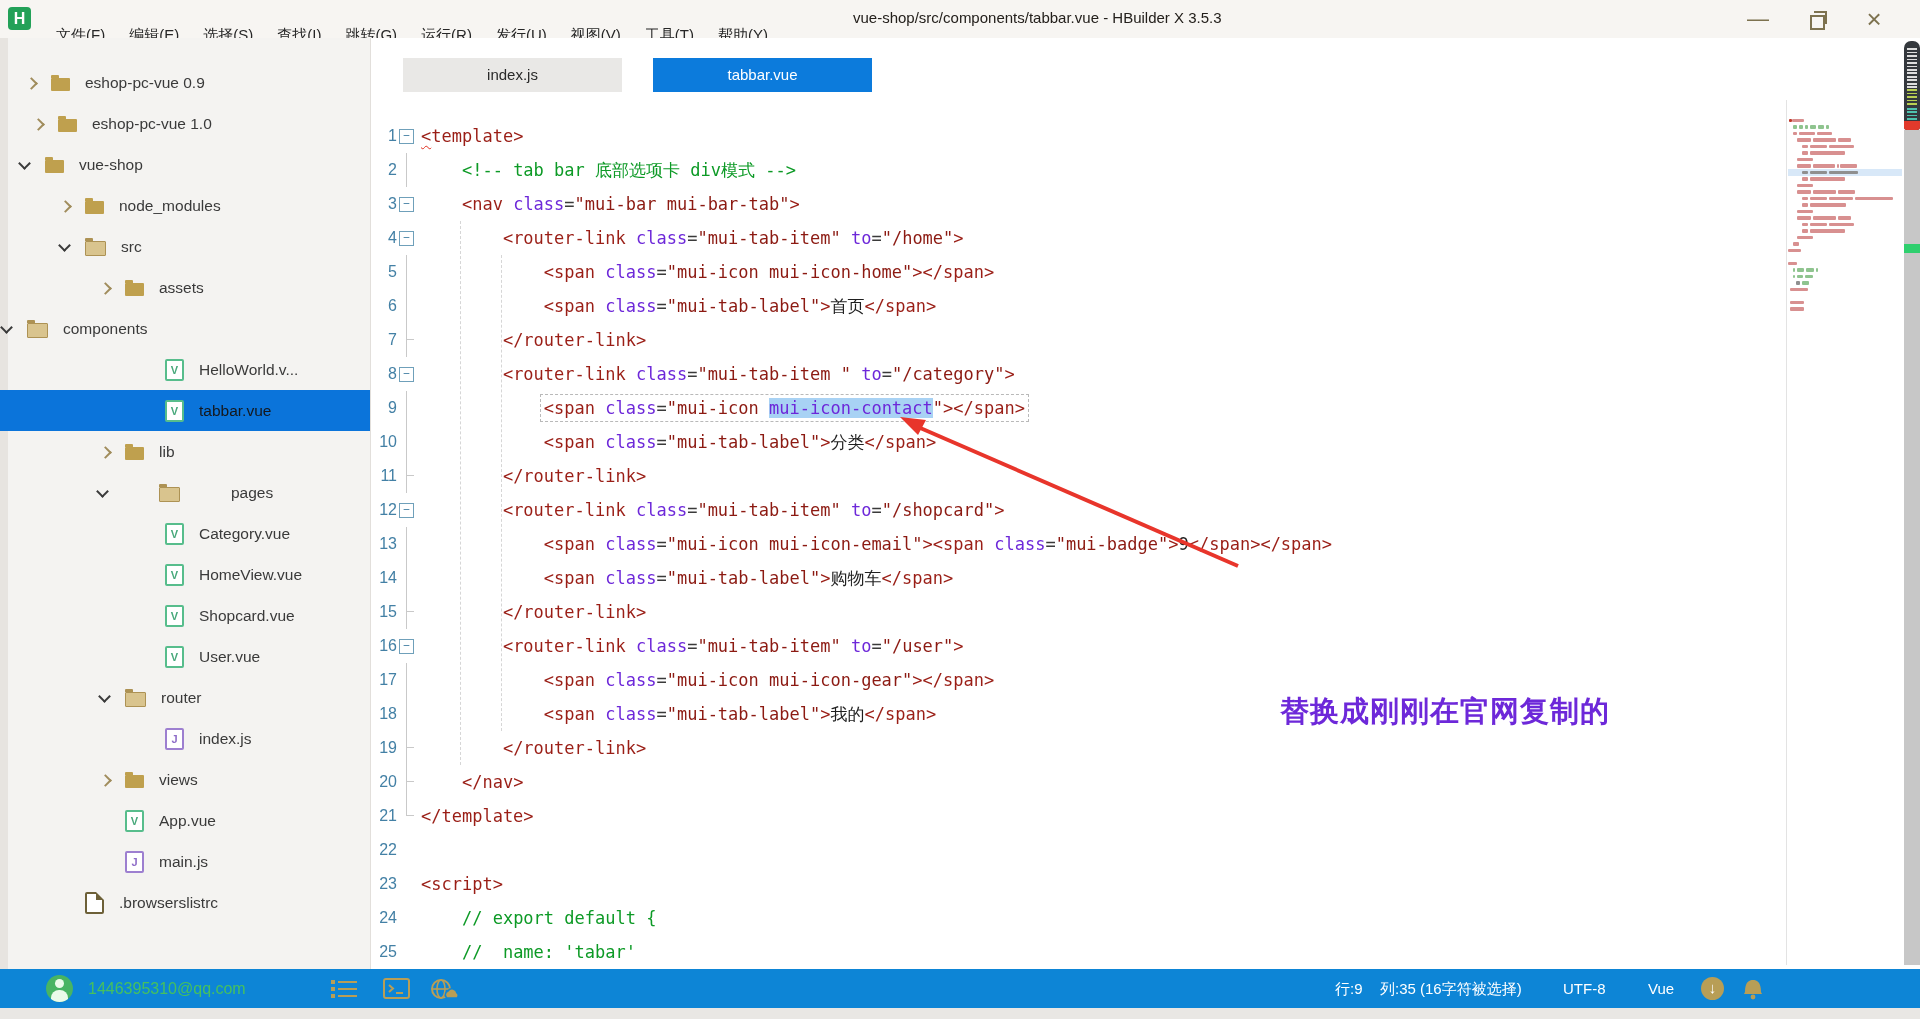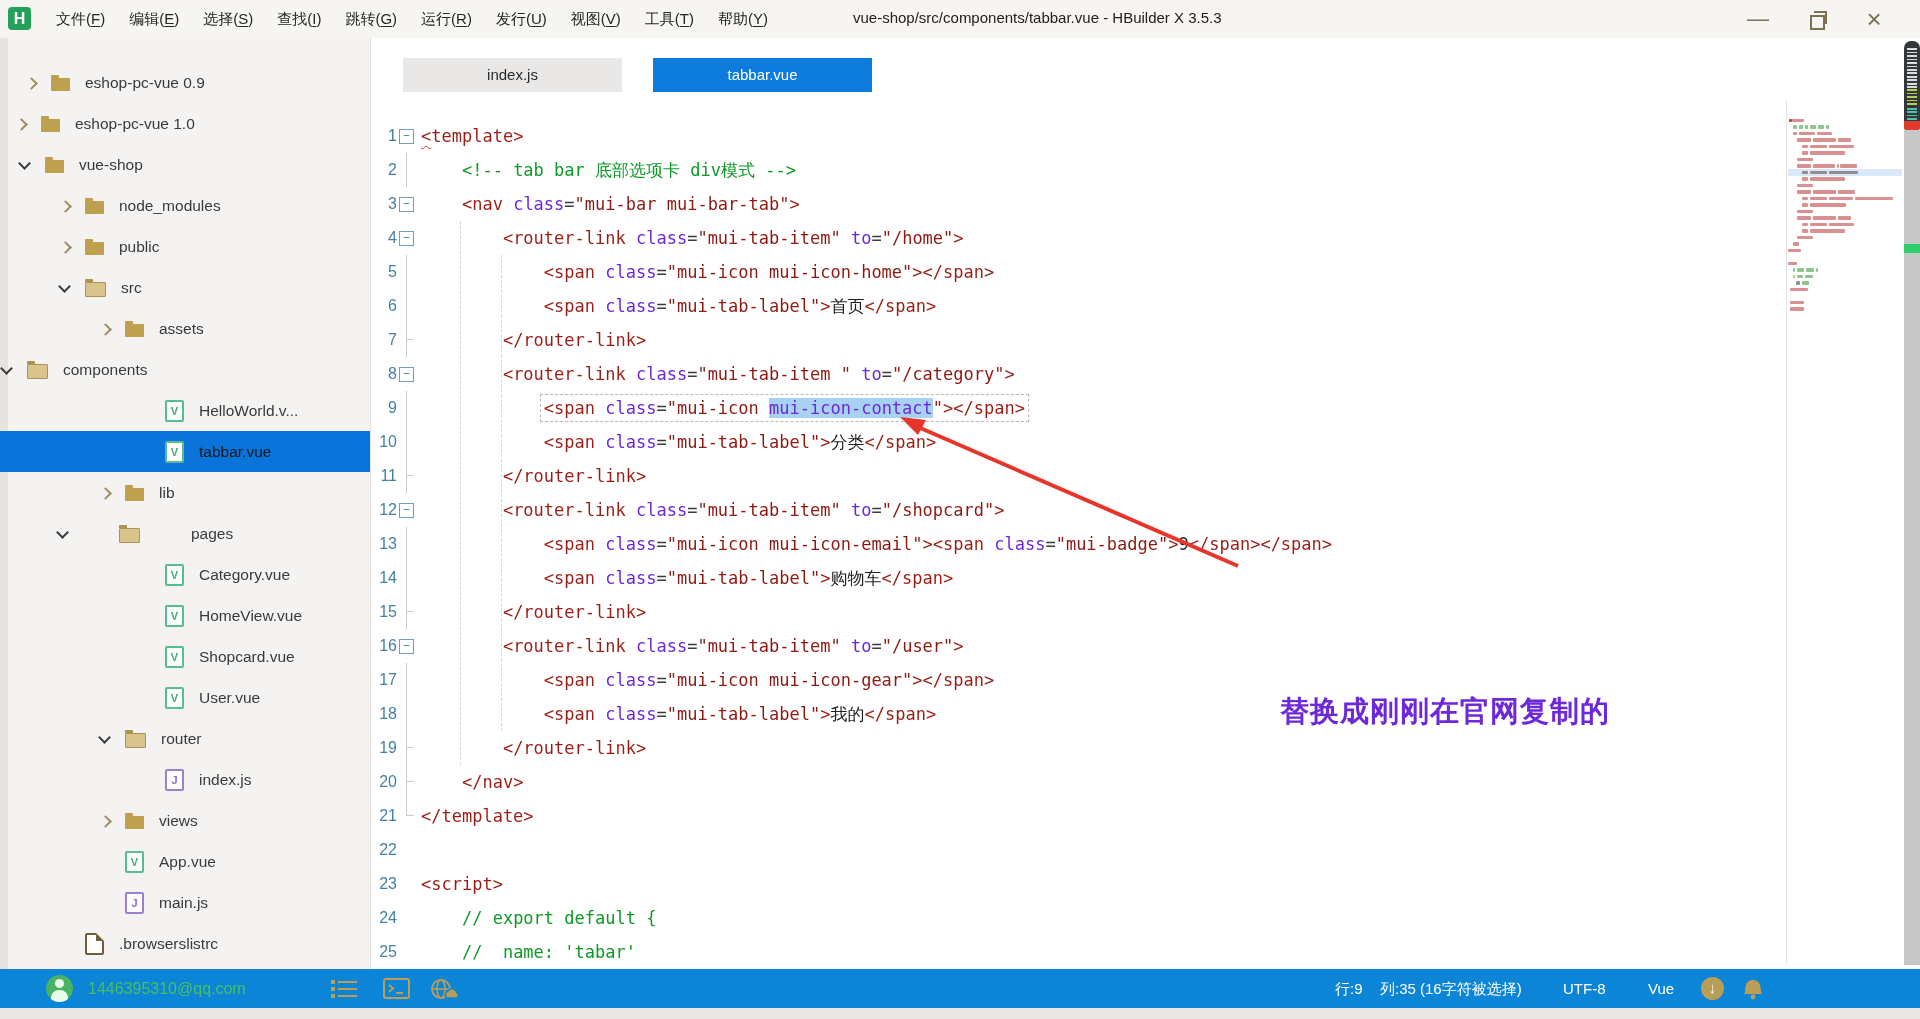--- a/index.html
+++ b/index.html
@@ -1,21 +1,21 @@
 <!DOCTYPE html>
 <html><head>
 <meta charset="utf-8">
 <style>
   html,body{margin:0;padding:0;background:#fff;font-family:"Liberation Sans",sans-serif;}
   #app{position:relative;width:1920px;height:1019px;overflow:hidden;background:#fff;}
   
   .menubar{position:absolute;left:0;top:0;width:1920px;height:38px;background:#f7f5f2;border-bottom:1px solid #e4e1dd;}
   .logo{position:absolute;left:8px;top:7px;width:23px;height:23px;background:#23a158;color:#fff;border-radius:4px;
         font-weight:bold;font-size:16px;text-align:center;line-height:23px;}
-  .menu-items{position:absolute;left:44px;top:0;height:38px;display:flex;align-items:center;}
+  .menu-items{position:absolute;left:44px;top:16px;height:38px;display:flex;align-items:center;}
   .menu-item{font-size:15px;color:#262626;padding:0 12px;cursor:default;}
   .menu-item u{text-underline-offset:2px;}
   .win-title{position:absolute;left:853px;top:0;height:38px;line-height:36px;font-size:15px;color:#24201c;}
   .win-controls{position:absolute;right:30px;top:0;height:38px;display:flex;align-items:center;gap:26px;color:#7d724f;}
   .wc{width:32px;text-align:center;font-size:20px;line-height:34px;}
   .wc-min{font-size:22px;}
   .wc-restore{position:relative;width:32px;height:34px;}
   .wc-restore i{position:absolute;left:10px;top:13px;width:11px;height:11px;border:2px solid #7d724f;background:#f7f5f2;}
   .wc-restore i.back{left:14px;top:9px;background:transparent;border-bottom:none;border-left:none;}
   .wc-close{font-size:26px;line-height:32px;}
@@ -133,39 +133,34 @@
   </div>
 
   <div class="sidebar">
     <div class="side-scroll"></div>
     <div class="tree">
         <div class="trow" style="padding-left: 24px;">
           <span class="chev right"></span>
           <span class="fic folder"></span>
           <span class="tlabel">eshop-pc-vue 0.9</span>
         </div>
-        <div class="trow" style="padding-left: 14px; text-align: right;">
+        <div class="trow" style="padding-left: 31px; text-align: right;">
           <span class="chev right"></span>
           <span class="fic folder"></span>
           <span class="tlabel">eshop-pc-vue 1.0</span>
         </div>
         <div class="trow" style="padding-left: 18px;">
           <span class="chev down"></span>
           <span class="fic folder"></span>
           <span class="tlabel">vue-shop</span>
         </div>
         <div class="trow" style="padding-left: 58px;">
           <span class="chev right"></span>
           <span class="fic folder"></span>
           <span class="tlabel">node_modules</span>
-        </div>
-        <div class="trow" style="padding-left: 58px;">
-          <span class="chev right"></span>
-          <span class="fic folder"></span>
-          <span class="tlabel">public</span>
         </div>
         <div class="trow" style="padding-left: 58px;">
           <span class="chev down"></span>
           <span class="fic folder-open"></span>
           <span class="tlabel">src</span>
         </div>
         <div class="trow" style="padding-left: 98px;">
           <span class="chev right"></span>
           <span class="fic folder"></span>
           <span class="tlabel">assets</span>
@@ -183,21 +178,21 @@
         <div class="trow sel" style="padding-left: 138px;">
           <span class="chev"></span>
           <span class="fic vue">V</span>
           <span class="tlabel">tabbar.vue</span>
         </div>
         <div class="trow" style="padding-left: 98px;">
           <span class="chev right"></span>
           <span class="fic folder"></span>
           <span class="tlabel">lib</span>
         </div>
-        <div class="trow" style="padding-left: 56px; gap: 36px;">
+        <div class="trow" style="padding-left: 96px; gap: 36px;">
           <span class="chev down"></span>
           <span class="fic folder-open"></span>
           <span class="tlabel">pages</span>
         </div>
         <div class="trow" style="padding-left: 138px;">
           <span class="chev"></span>
           <span class="fic vue">V</span>
           <span class="tlabel">Category.vue</span>
         </div>
         <div class="trow" style="padding-left: 138px;">

